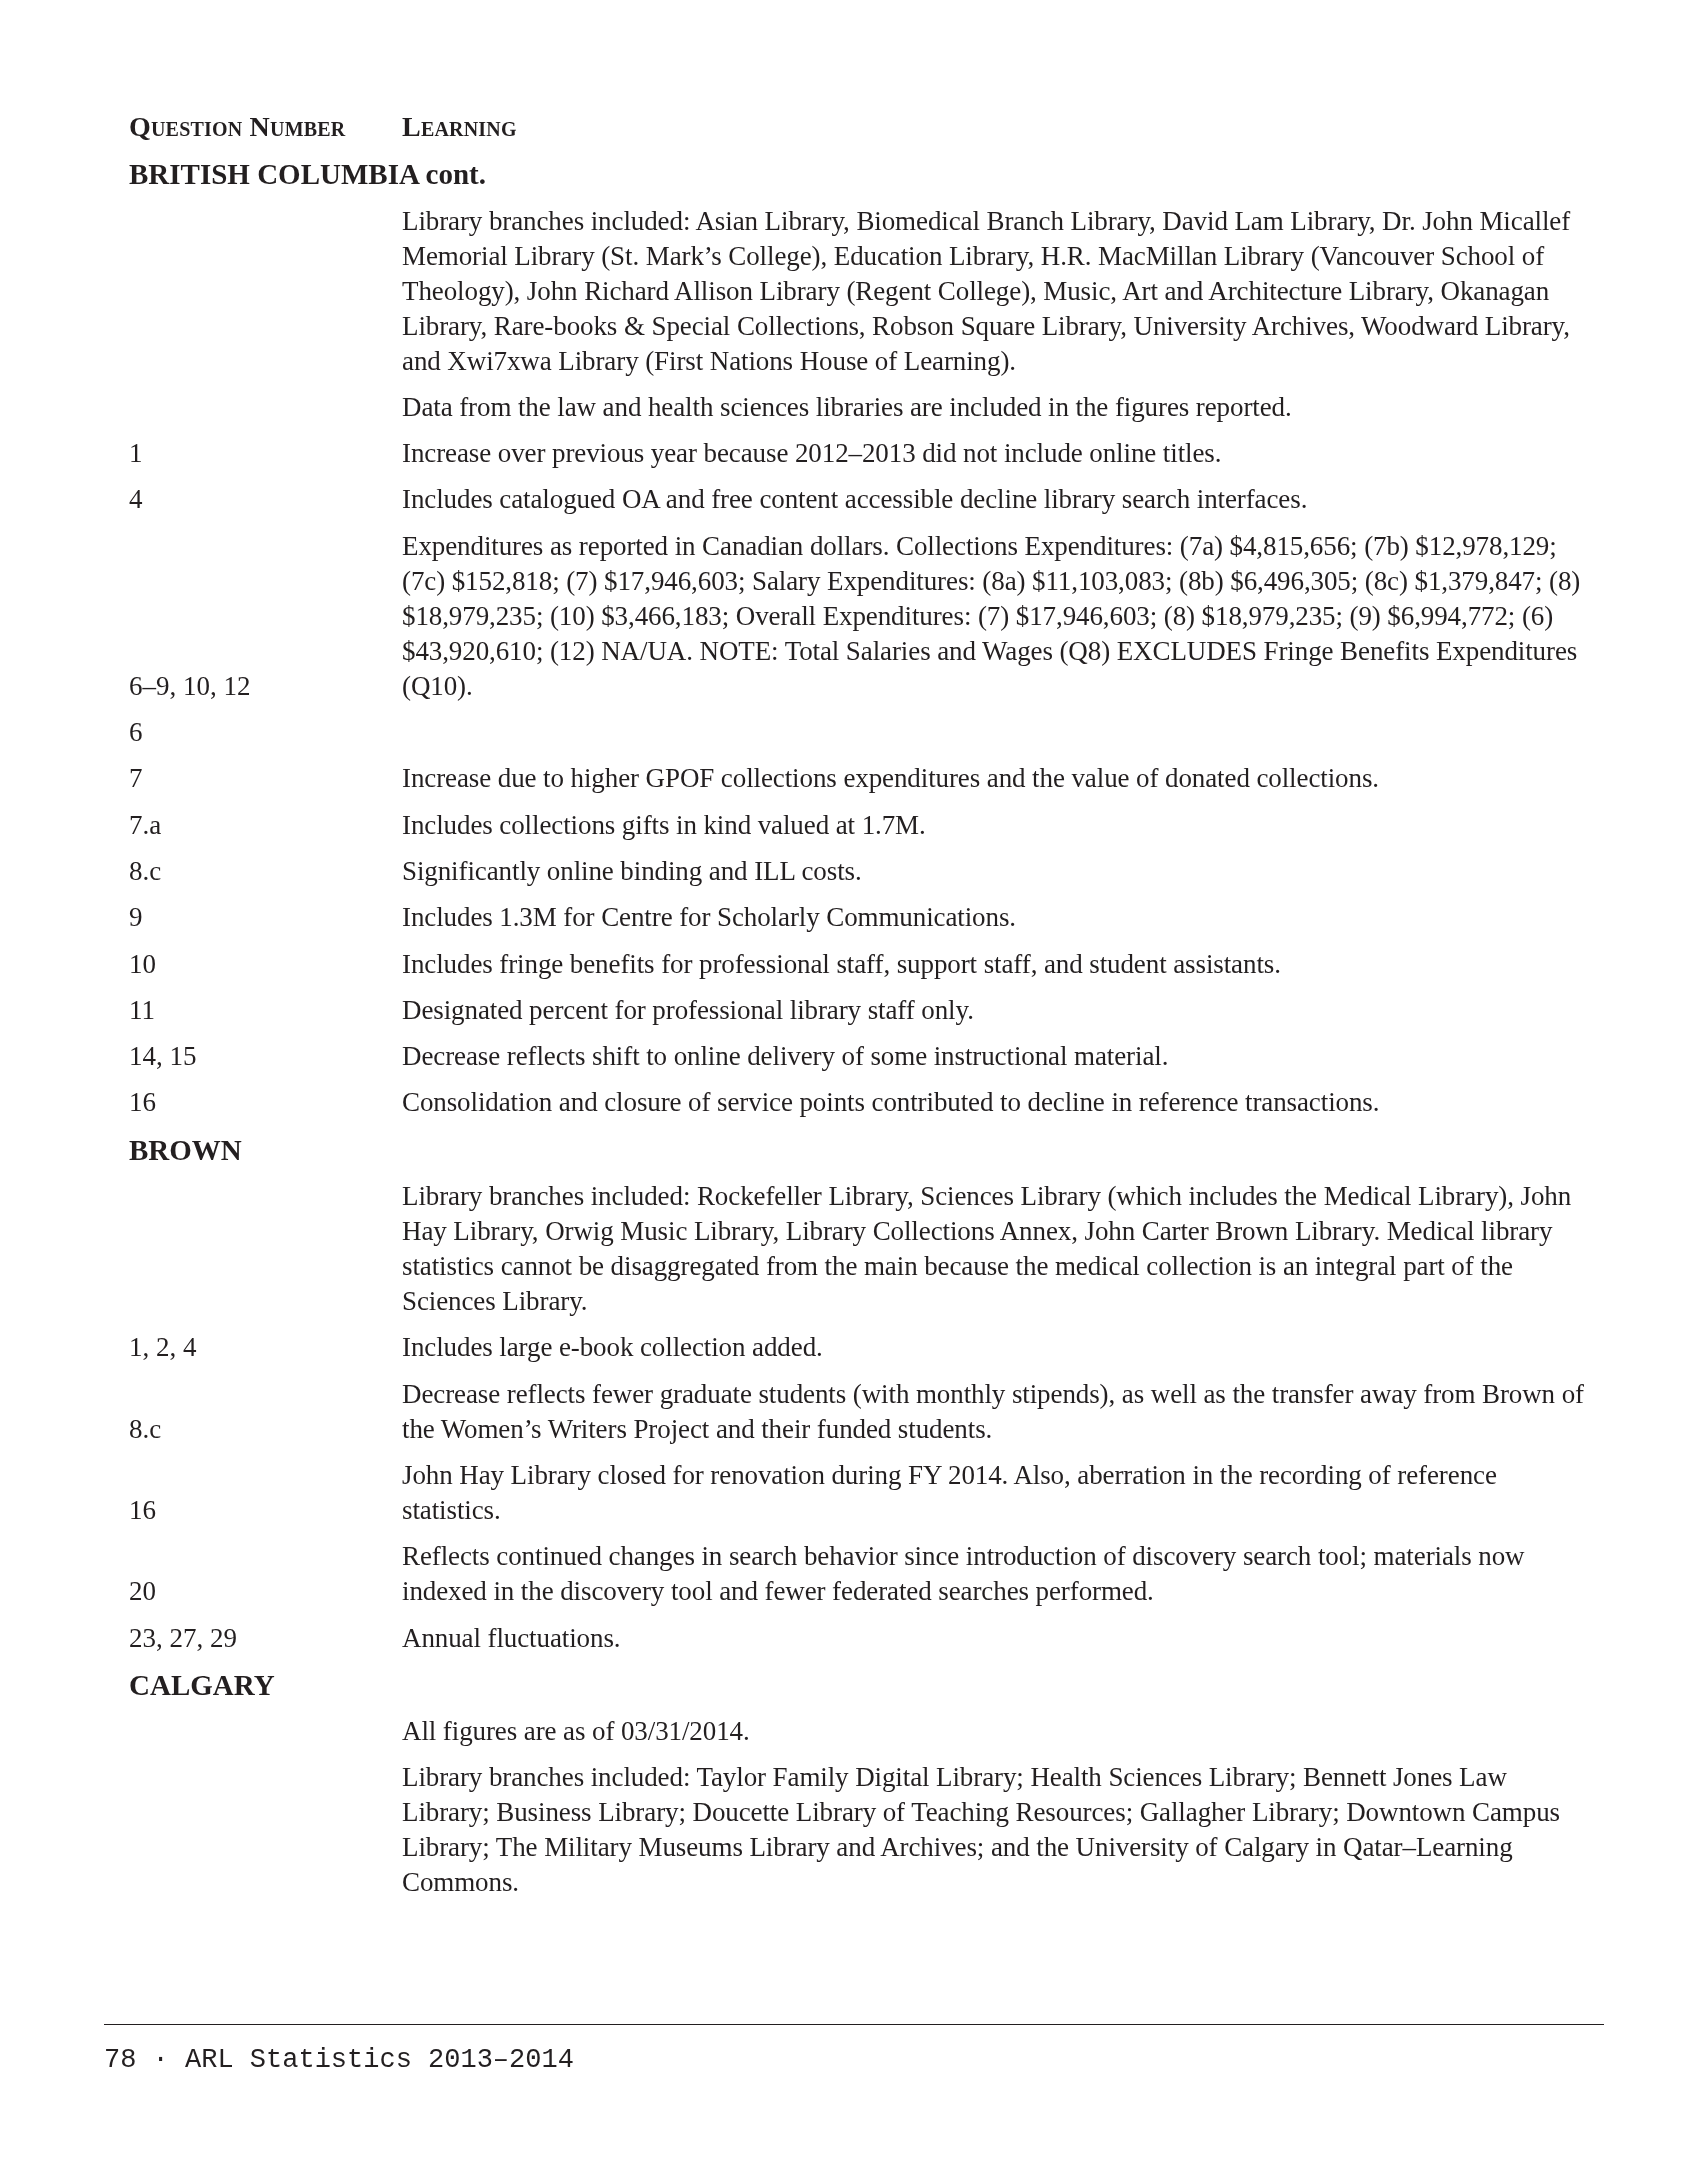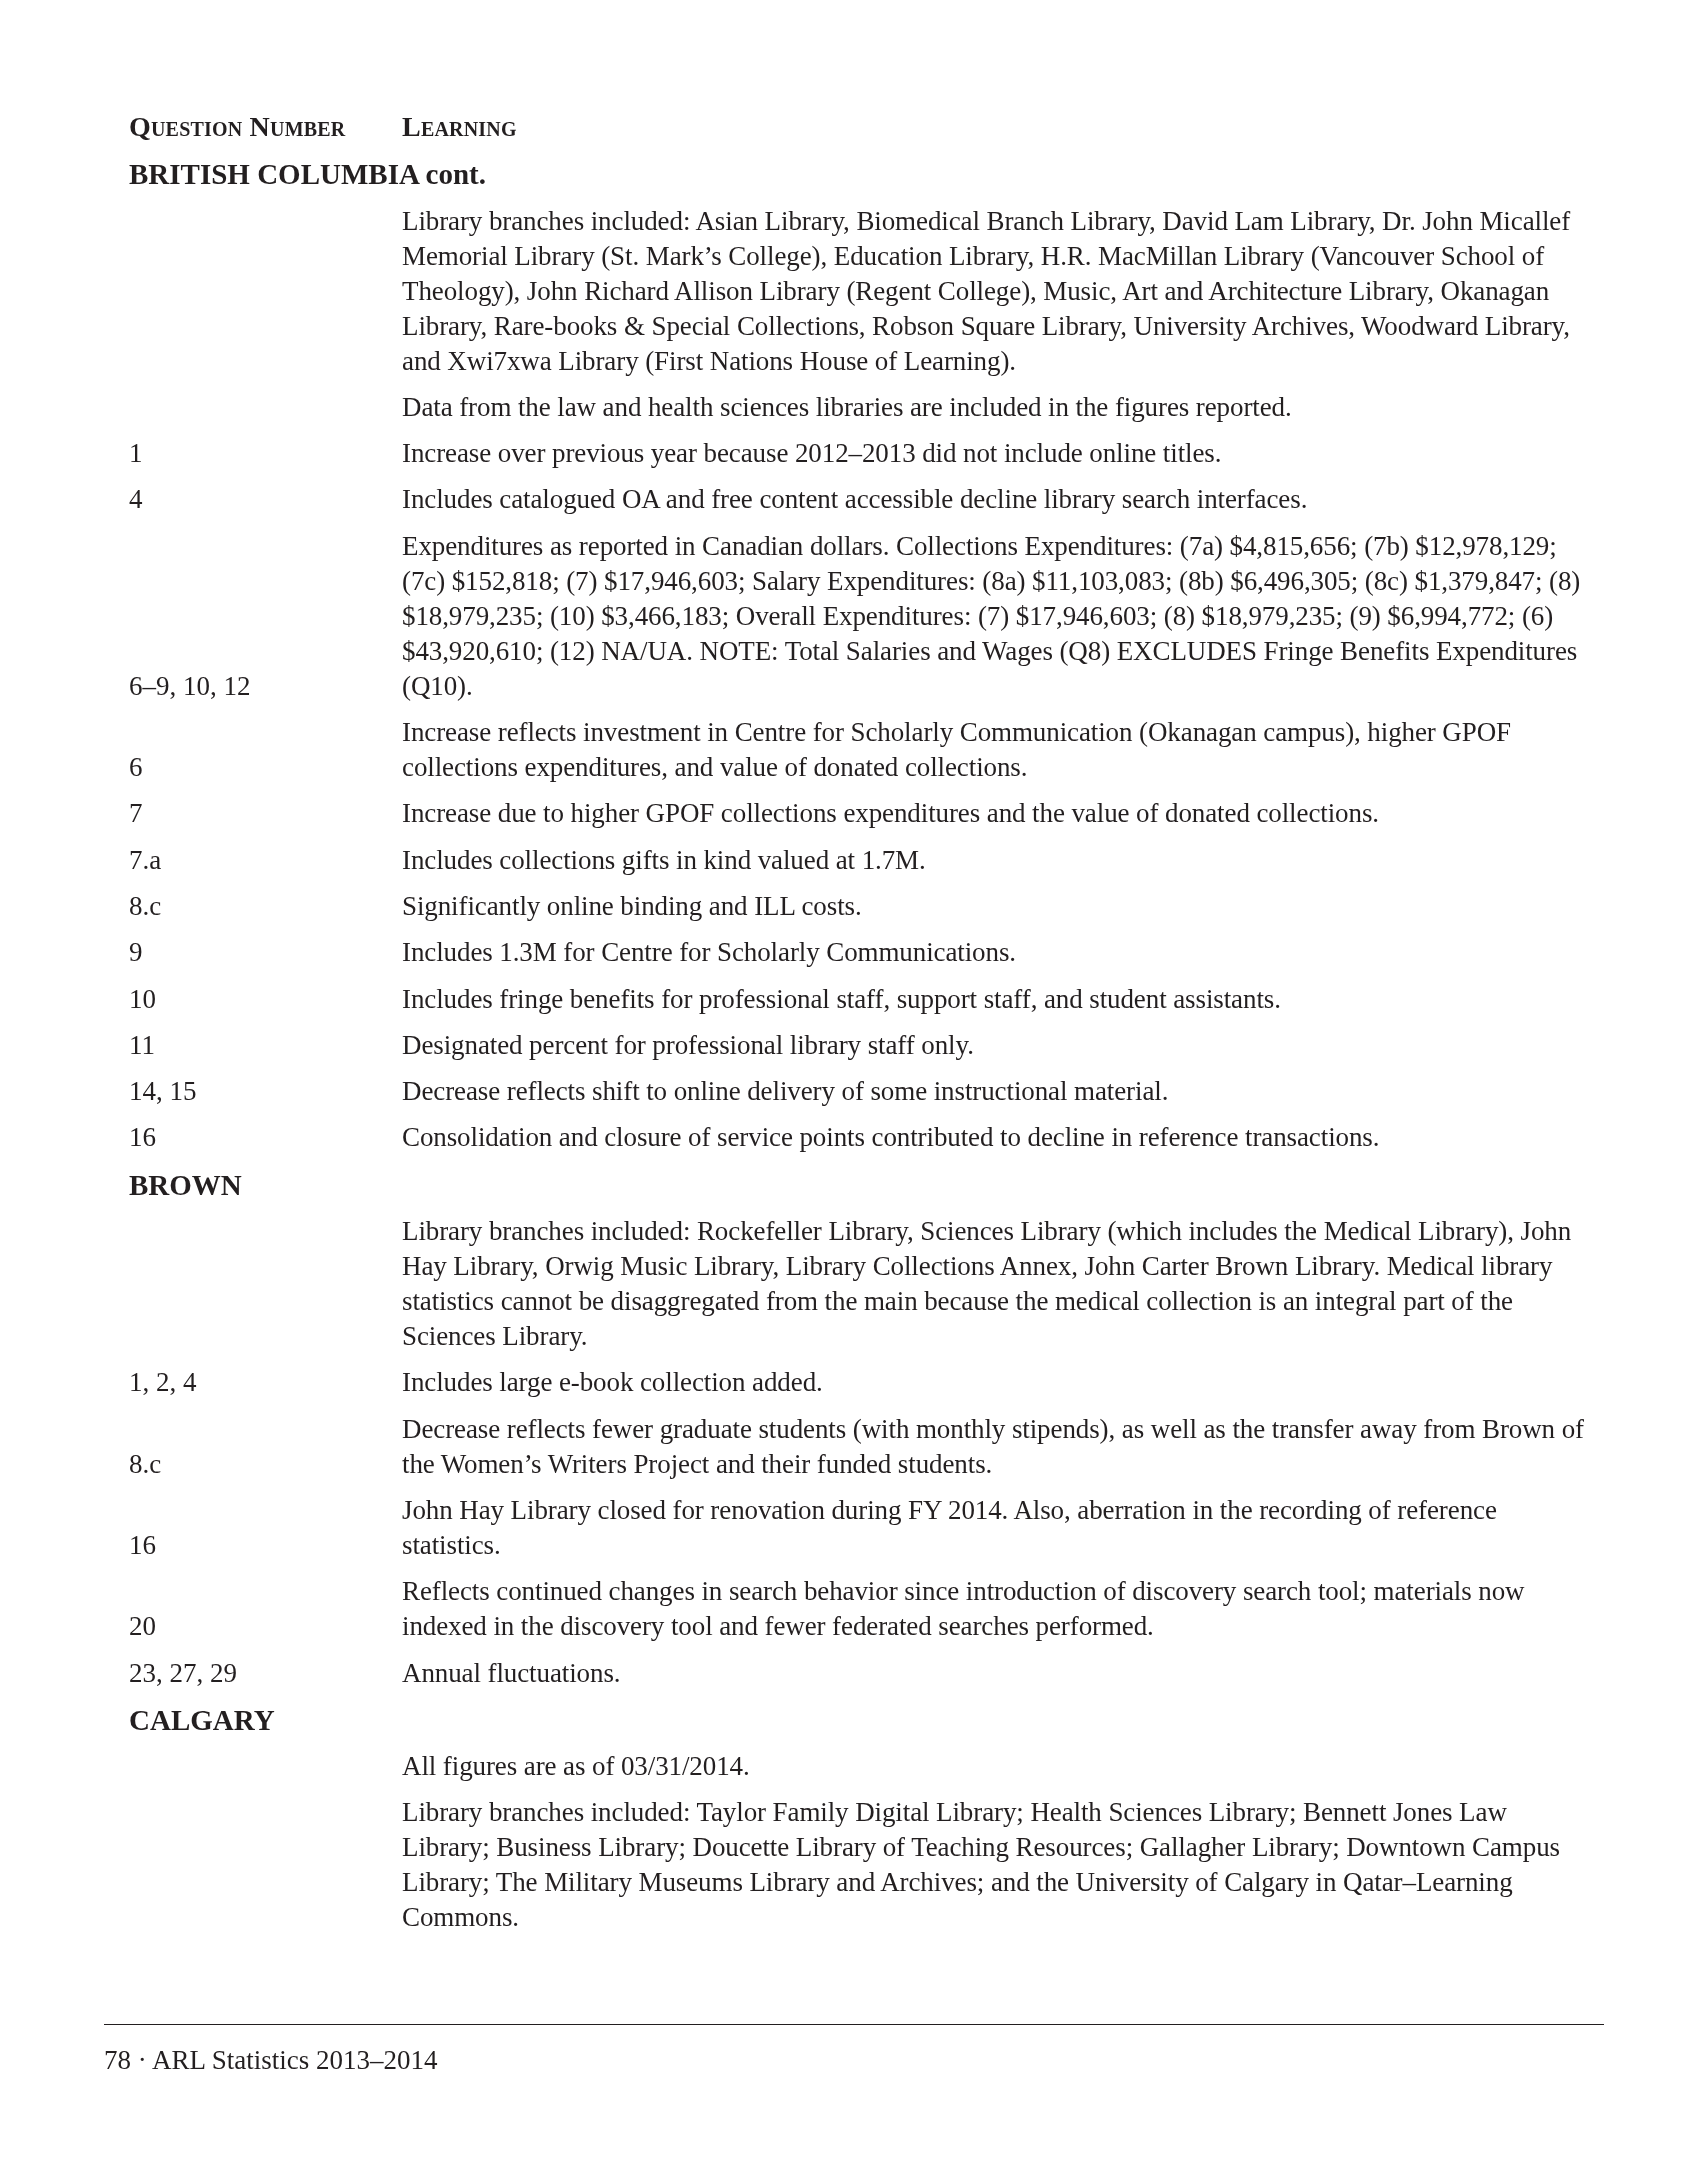--- a/index.html
+++ b/index.html
@@ -76,21 +76,21 @@
       left: 104px;
       top: 2024px;
       width: 1500px;
       height: 0;
       border-top: 1.9px solid #231f20;
     }
     .footer-text {
       position: absolute;
       left: 104px;
       top: 2043px;
-      font-family: Liberation Serif, serif;
+      font-family: Liberation Mono, monospace;
       font-size: 27px;
       line-height: 34px;
     }
   </style>
 </head>
 <body>
 
 <div class="page">
   <div class="content">
 
@@ -117,21 +117,20 @@
       <div class="entry">
         <div class="qnum">4</div>
         <div class="note">Includes catalogued OA and free content accessible decline library search interfaces.</div>
       </div>
       <div class="entry">
         <div class="qnum">6–9, 10, 12</div>
         <div class="note">Expenditures as reported in Canadian dollars. Collections Expenditures: (7a) $4,815,656; (7b) $12,978,129; (7c) $152,818; (7) $17,946,603; Salary Expenditures: (8a) $11,103,083; (8b) $6,496,305; (8c) $1,379,847; (8) $18,979,235; (10) $3,466,183; Overall Expenditures: (7) $17,946,603; (8) $18,979,235; (9) $6,994,772; (6) $43,920,610; (12) NA/UA. NOTE: Total Salaries and Wages (Q8) EXCLUDES Fringe Benefits Expenditures (Q10).</div>
       </div>
       <div class="entry">
         <div class="qnum">6</div>
-        <div class="note">Increase reflects investment in Centre for Scholarly Communication (Okanagan campus), higher GPOF collections expenditures, and value of donated collections.</div>
       </div>
       <div class="entry">
         <div class="qnum">7</div>
         <div class="note">Increase due to higher GPOF collections expenditures and the value of donated collections.</div>
       </div>
       <div class="entry">
         <div class="qnum">7.a</div>
         <div class="note">Includes collections gifts in kind valued at 1.7M.</div>
       </div>
       <div class="entry">

